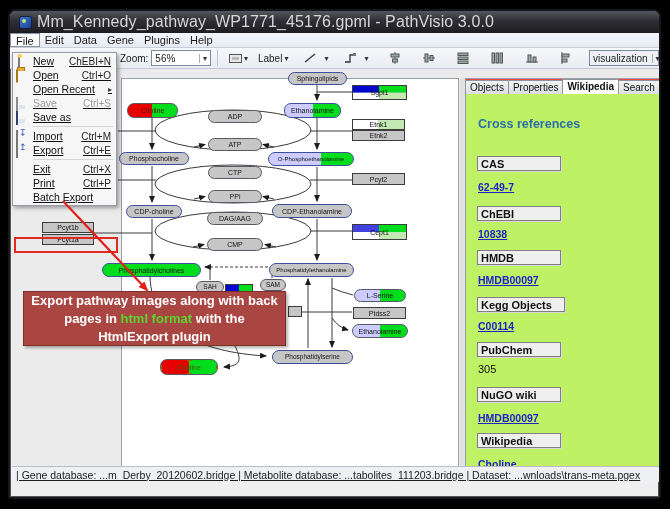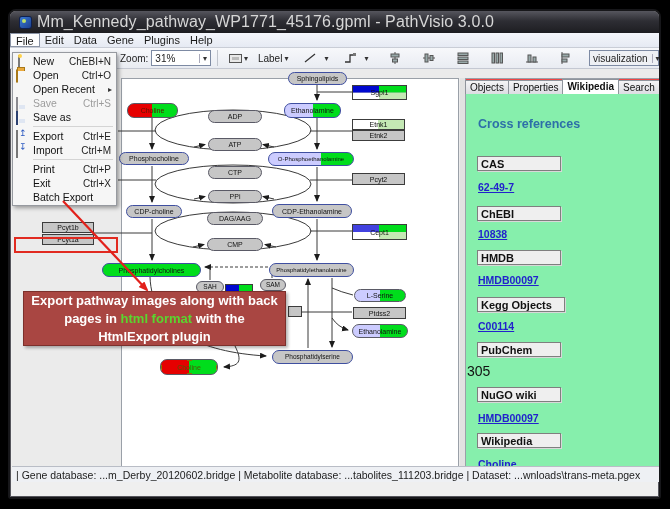--- a/index.html
+++ b/index.html
@@ -42,34 +42,34 @@
   .workspace { position:absolute; left:2px; top:58px; width:649px; height:407px; background:#ebebeb; }
   .board { position:absolute; left:109px; top:9px; width:338px; height:398px; background:#fff; border:1px solid #9aa0a8; }
   .splitter { position:absolute; left:448px; top:9px; width:5px; height:398px; background:#e2e2e2; }
 
   
   .sidebar { position:absolute; left:453px; top:9px; width:196px; height:398px; background:#fff; border:1px solid #9aa0a8; }
   .tabs { position:absolute; left:0; top:0; right:0; height:15px; background:#ef4444; display:flex; align-items:flex-end;text-align:center; }
   .tab { font-size:10px; color:#111; border:1px solid #8f949c; border-bottom:none; background:linear-gradient(#f4f4f6,#dcdde2);
     padding:1px 4px 1px 4px; margin-left:-1px; height:14px; }
   .tab.active { background:#fff; height:15px; font-weight:bold; position:relative; z-index:2; }
-  .sb-content { position:absolute; left:0; top:15px; right:0; bottom:0; background:#86efac; overflow:hidden; }
+  .sb-content { position:absolute; left:0; top:15px; right:0; bottom:0; background:#bef264; overflow:hidden; }
   .sb-heading { position:absolute; left:12px; top:23px; font-size:12.5px; font-weight:bold; color:#2d6fa8; }
   .xref-box { position:absolute; left:11px; width:84px; height:15px; border:1px solid #7f7f7f; background:#efefef;
     box-shadow:1px 1px 0 #d8d8d8; font-size:11px; font-weight:bold; color:#111; padding:1px 3px; }
   .xref-box.wide { width:88px; }
   .xref-link { position:absolute; left:12px; font-size:10.5px; font-weight:bold; color:#2222cc; text-decoration:underline; }
-  .xref-plain { position:absolute; left:1px; font-size:14px; color:#111; }
+  .xref-plain { position:absolute; left:12px; font-size:11px; color:#111; }
   .statusbar { position:absolute; left:2px; top:455px; width:649px; height:16px; background:#eef0f4; border-top:1px solid #b9bdc6;
-    font-size:10.5px; color:#1c1c1c; display:flex; align-items:center; padding-left:4px; white-space:nowrap; overflow:hidden; }
+    font-size:10.5px; color:#1c1c1c; display:flex; align-items:center; padding-left:4px; white-space:nowrap; overflow:hidden;text-decoration:underline; }
 
   
   .filemenu { position:absolute; left:12px; top:52px; width:105px; background:#f6f6f6; border:1px solid #979aa0;
     box-shadow:2px 2px 4px rgba(0,0,0,.35); z-index:30; padding:1px 0; }
-  .fm-row { position:relative; height:14px; display:flex; align-items:center; font-size:10.5px; color:#111; padding-left:3px; }
+  .fm-row { position:relative; height:14px; display:flex; align-items:center; font-size:10.5px; color:#111; padding-left:3px;text-decoration:underline; }
   .fm-ico { width:13px; height:11px; margin-right:4px; flex:none; }
   .fm-label { flex:1; white-space:nowrap; }
   .fm-short { font-size:10px; color:#222; padding-right:5px; }
   .fm-row.disabled .fm-label, .fm-row.disabled .fm-short { color:#9c9c9c; }
   .fm-sep { height:1px; background:#d4d4d4; margin:2px 3px 2px 20px; }
   .fm-sub { font-size:8px; color:#333; padding-right:4px; }
   .ico-page { background:#fff; border:1px solid #7a7a7a; width:9px; height:11px; margin-left:2px; position:relative; }
   .ico-page::after { content:""; position:absolute; right:-3px; top:-2px; width:4px; height:4px; background:#ffd24a; border-radius:50%; }
   .ico-folder { background:linear-gradient(#ffd873,#eaa93c); border:1px solid #a87818; width:12px; height:8px; margin-top:3px; border-radius:1px; position:relative; }
   .ico-folder::before { content:""; position:absolute; left:0; top:-3px; width:6px; height:3px; background:#eaa93c; border:1px solid #a87818; border-bottom:none; }
@@ -127,21 +127,21 @@
       <span class="mi">Edit</span>
       <span class="mi">Data</span>
       <span class="mi">Gene</span>
       <span class="mi">Plugins</span>
       <span class="mi">Help</span>
     </div>
 
     <div class="toolbar">
       <span class="tb-label">Zoom:</span>
       <div class="combo" style="width:66px">
-        <span>31%</span>
+        <span>56%</span>
         <span class="car">▾</span>
       </div>
       <span class="tb-sep"></span>
       <div class="tb-btn">
         <span class="gene-glyph"></span>
         <span class="car">▾</span>
       </div>
       <div class="tb-btn">
         <span>Label</span>
         <span class="car">▾</span>
@@ -363,39 +363,39 @@
       <span class="fm-ico"><span class="ico-disk gray"></span></span>
       <span class="fm-label">Save</span>
       <span class="fm-short">Ctrl+S</span>
     </div>
     <div class="fm-row">
       <span class="fm-ico"><span class="ico-disk"></span></span>
       <span class="fm-label">Save as</span>
     </div>
     <div class="fm-sep"></div>
     <div class="fm-row">
+      <span class="fm-ico"><span class="ico-port"></span></span>
+      <span class="fm-label">Import</span>
+      <span class="fm-short">Ctrl+M</span>
+    </div>
+    <div class="fm-row">
       <span class="fm-ico"><span class="ico-port out"></span></span>
       <span class="fm-label">Export</span>
       <span class="fm-short">Ctrl+E</span>
     </div>
-    <div class="fm-row">
-      <span class="fm-ico"><span class="ico-port"></span></span>
-      <span class="fm-label">Import</span>
-      <span class="fm-short">Ctrl+M</span>
-    </div>
     <div class="fm-sep"></div>
+    <div class="fm-row">
+      <span class="fm-ico"></span>
+      <span class="fm-label">Exit</span>
+      <span class="fm-short">Ctrl+X</span>
+    </div>
     <div class="fm-row">
       <span class="fm-ico"></span>
       <span class="fm-label">Print</span>
       <span class="fm-short">Ctrl+P</span>
-    </div>
-    <div class="fm-row">
-      <span class="fm-ico"></span>
-      <span class="fm-label">Exit</span>
-      <span class="fm-short">Ctrl+X</span>
     </div>
     <div class="fm-row">
       <span class="fm-ico"></span>
       <span class="fm-label">Batch Export</span>
     </div>
     <div class="batch-highlight"></div>
   </div>
 
   <div class="annotation">
     <div>Export pathway images along with back</div>

